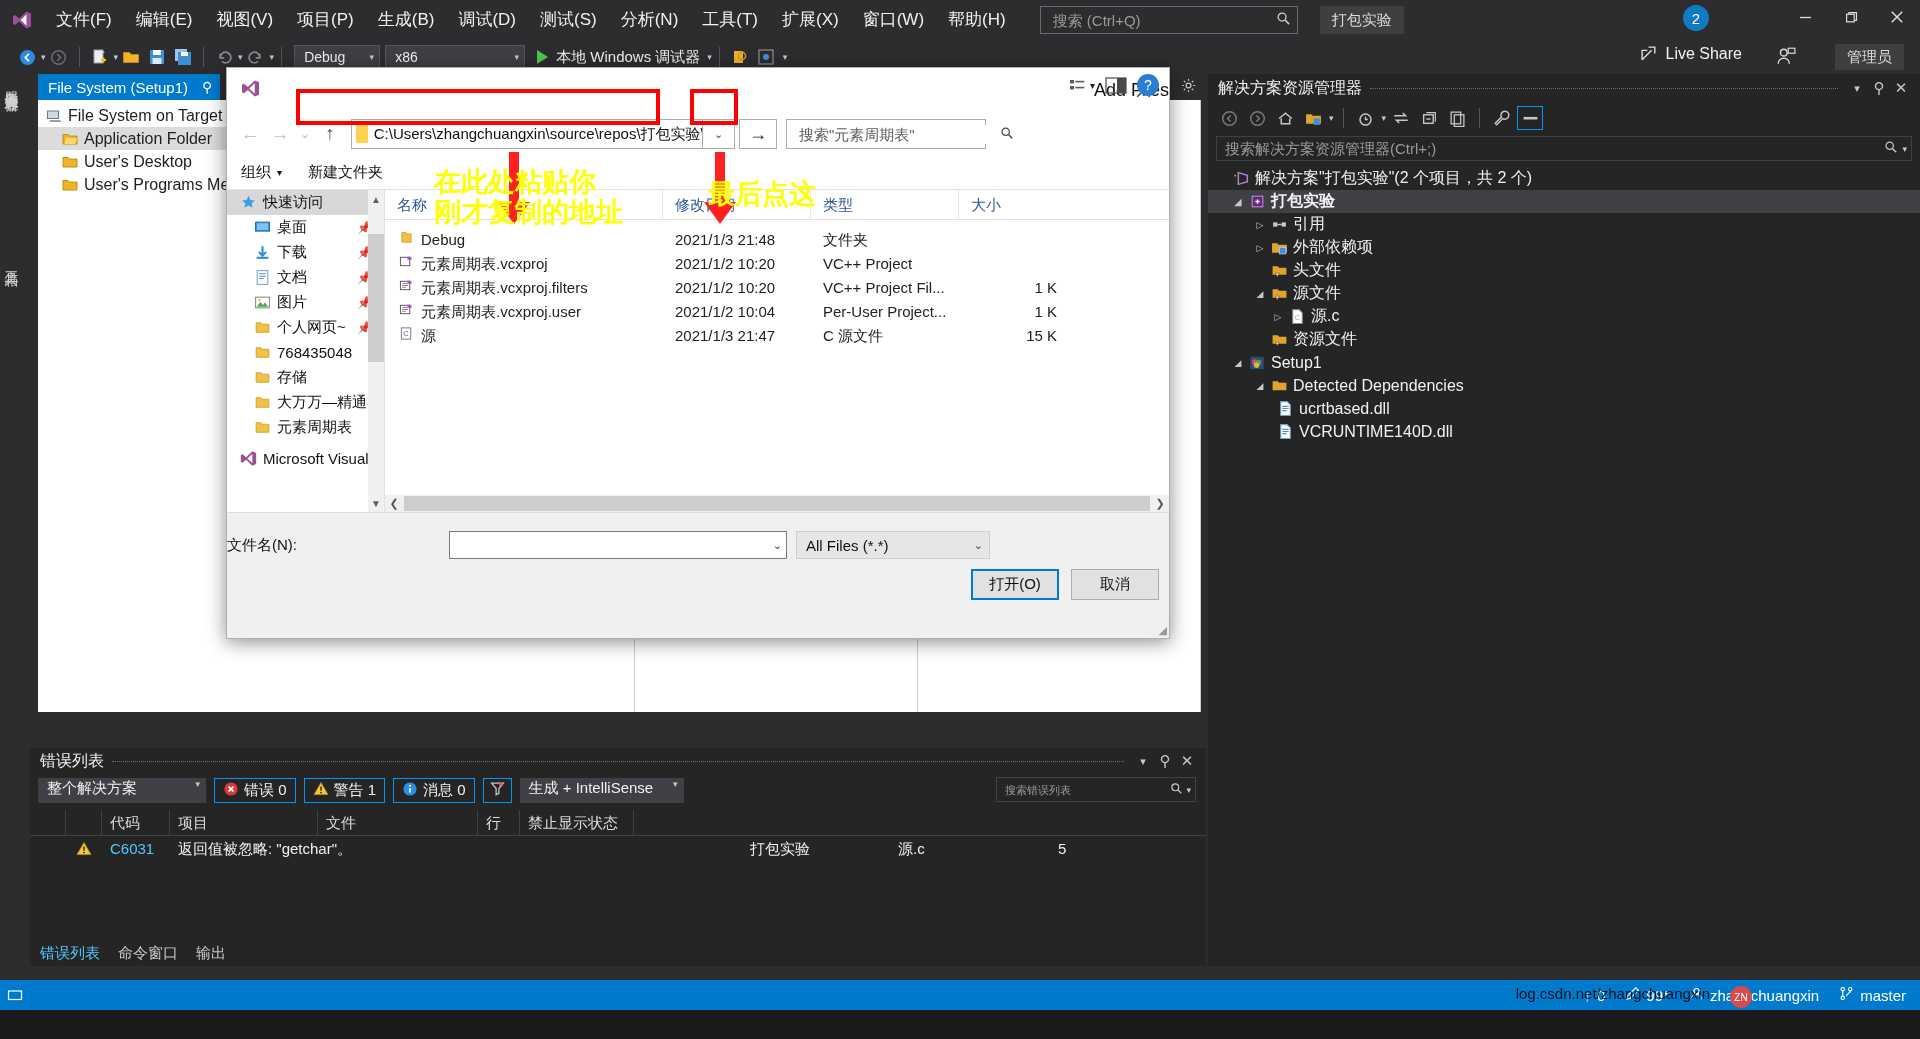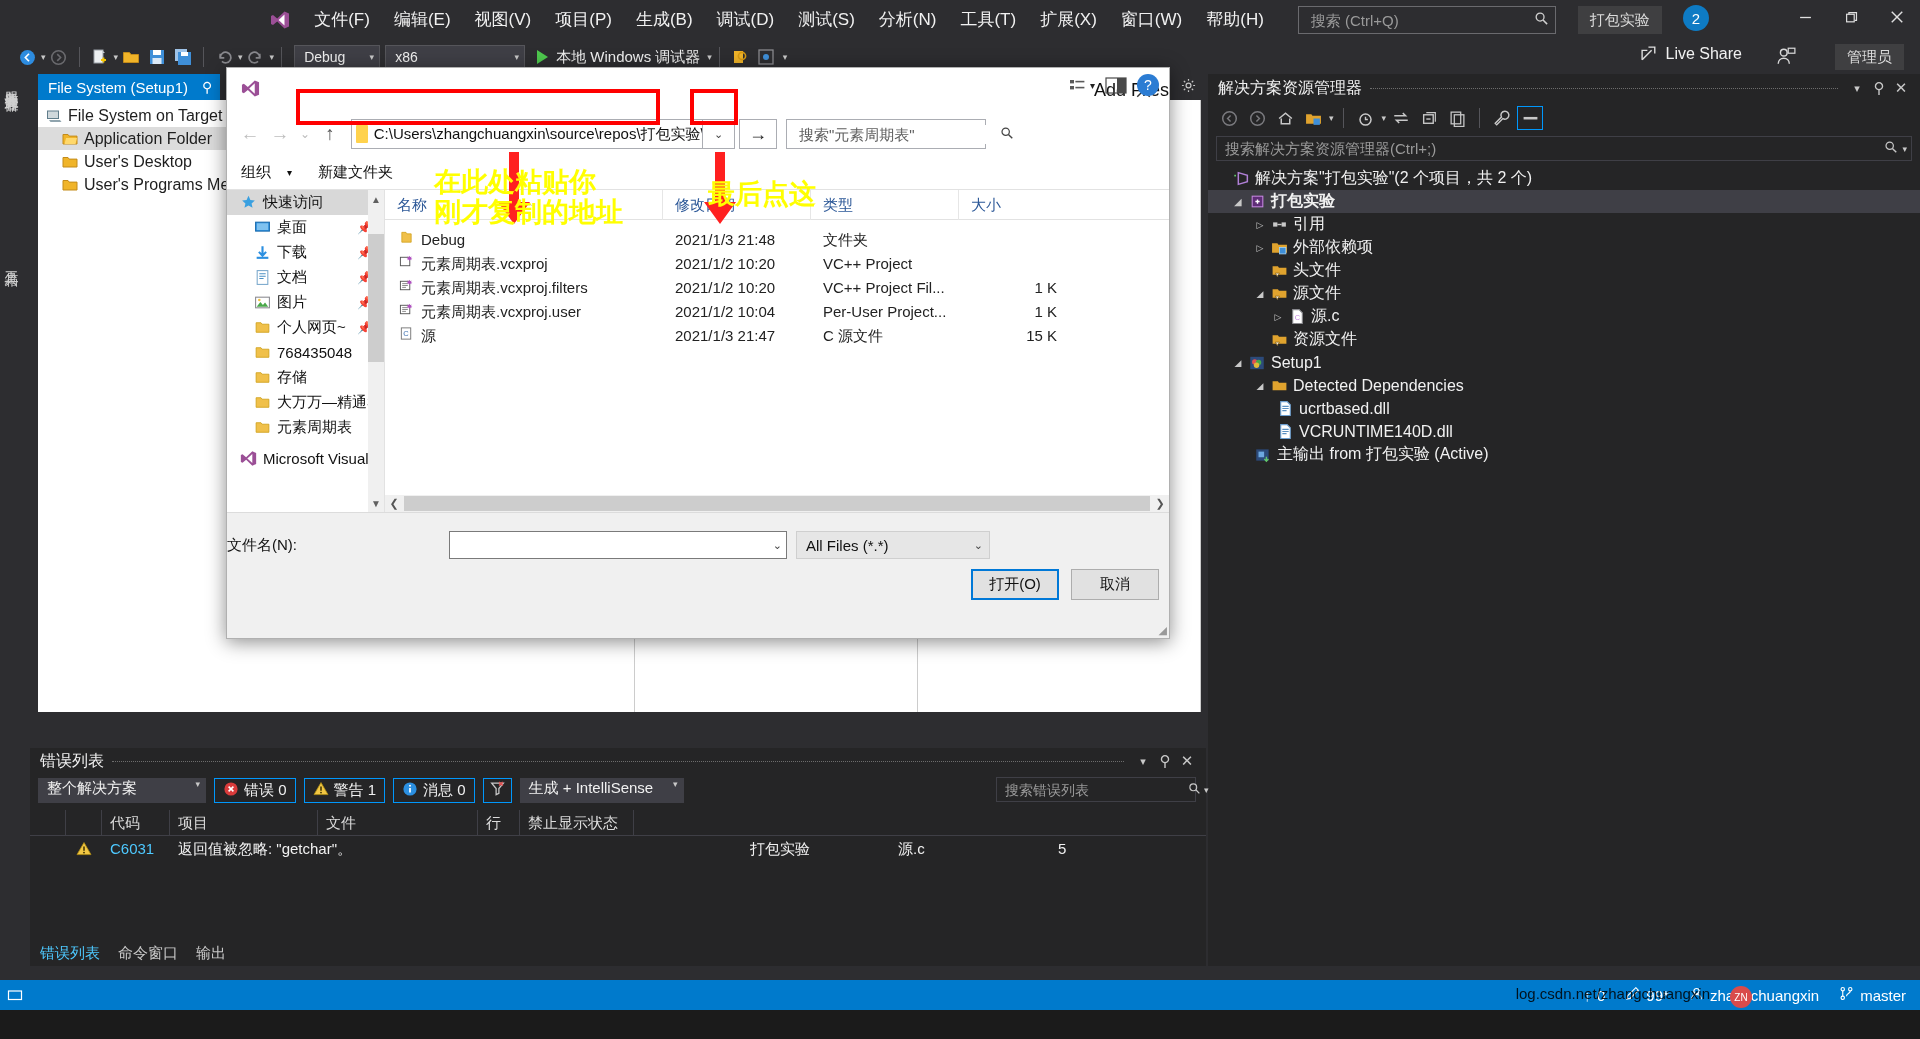--- a/index.html
+++ b/index.html
@@ -10,21 +10,21 @@
     font-family: "Liberation Sans", sans-serif;
     background: #2d2d30;
     color: #f1f1f1;
     -webkit-font-smoothing: antialiased;
   }
   #root { position: relative; width: 1920px; height: 1039px; }
 
   
   .vs-titlebar {
     position: absolute; left: 0; top: 0; width: 1920px; height: 40px;
-    background: #2d2d30; display: flex; align-items: center; justify-content: center;
+    background: #2d2d30; display: flex; align-items: center;
   }
   .vs-logo { width: 44px; height: 40px; display: flex; align-items: center; justify-content: center; }
   .menu-list { display: flex; align-items: center; height: 40px; }
   .menu-item {
     padding: 0 12px; height: 40px; line-height: 40px;
     font-size: 17px; color: #f1f1f1; white-space: nowrap; cursor: default;
   }
   .qsearch {
     margin-left: 22px; width: 258px; height: 28px;
     background: #2d2d30; border: 1px solid #6a6a6e;
@@ -158,21 +158,21 @@
     height: 25px; display: flex; align-items: center; gap: 5px; padding: 0 8px;
     border: 1px solid #0097fb; font-size: 15px; color: #f1f1f1;
   }
   .el-search {
     position: absolute; right: 10px; top: 29px; width: 200px; height: 25px;
     background: #252526; border: 1px solid #3f3f46; display: flex; align-items: center;
     padding: 0 4px 0 6px;
   }
   .el-search input {
     flex: 1; background: transparent; border: none; outline: none; color: #a8a8a8;
-    font-size: 14px; font-family: "Liberation Sans", sans-serif;
+    font-size: 11px; font-family: "Liberation Sans", sans-serif;
   }
   .el-search input::placeholder { color: #9a9a9a; }
   .el-grid { position: absolute; left: 0; top: 62px; width: 100%; }
   .el-hrow { display: flex; height: 26px; align-items: center; font-size: 15px; color: #dcdcdc; border-bottom: 1px solid #3f3f46; }
   .el-hc { padding-left: 8px; border-right: 1px solid #3f3f46; height: 26px; line-height: 26px; overflow: hidden; }
   .el-row { display: flex; height: 26px; align-items: center; font-size: 15px; color: #f1f1f1; }
   .el-c { padding-left: 8px; height: 26px; line-height: 26px; overflow: hidden; white-space: nowrap; }
   .el-tabs { position: absolute; left: 0; bottom: 0; height: 26px; display: flex; align-items: center; padding-left: 10px; gap: 18px; font-size: 15px; }
   .el-tab { color: #c8c8c8; }
   .el-tab.act { color: #4ec9ff; }
@@ -212,21 +212,21 @@
   .addr-txt { overflow: hidden; white-space: nowrap; }
   .addr-drop { width: 32px; height: 30px; border: 1px solid #abadb3; border-left: none; display: flex; align-items: center; justify-content: center; font-size: 11px; color: #444; }
   .addr-go { width: 38px; height: 30px; border: 1px solid #abadb3; margin-left: 4px; display: flex; align-items: center; justify-content: center; font-size: 18px; color: #222; }
   .dlg-search {
     margin-left: 9px; width: 200px; height: 30px; border: 1px solid #abadb3;
     display: flex; align-items: center; padding: 0 6px 0 10px; font-size: 15px;
   }
   .dlg-search input { flex: 1; border: none; outline: none; font-size: 15px; color: #333; font-family: "Liberation Sans", sans-serif; }
   .dlg-search input::placeholder { color: #5e5e5e; }
   .dlg-cmdbar { height: 34px; display: flex; align-items: center; padding-left: 14px; gap: 26px; font-size: 15px; color: #111; border-bottom: 1px solid #e2e2e2; }
-  .cmd { display: flex; align-items: center; gap: 16px; }
+  .cmd { display: flex; align-items: center; gap: 6px; }
   .viewbtns { position: absolute; right: 10px; top: 5px; display: flex; align-items: center; gap: 10px; }
   .vb { height: 24px; display: flex; align-items: center; gap: 3px; font-size: 13px; color: #222; }
   .help-circ {
     width: 22px; height: 22px; border-radius: 50%; background: #2b7cd3;
     color: #fff; font-size: 14px; display: flex; align-items: center; justify-content: center;
   }
 
   .dlg-main { position: absolute; left: 0; top: 122px; width: 942px; height: 322px; display: flex; }
   .navpane { width: 158px; background: #fff; border-right: 1px solid #e2e2e2; position: relative; overflow: hidden; }
   .np-row { height: 25px; display: flex; align-items: center; font-size: 15px; color: #111; padding-left: 10px; white-space: nowrap; }
@@ -722,30 +722,20 @@
       <div class="se-row" style="padding-left:66px">
         <span class="se-ic">
           <svg width="17" height="17" viewBox="0 0 16 16">
               <path d="M3.5 1.5h6l3 3v10h-9z" fill="#fff" stroke="#6d9fd0"></path>
               <path d="M5 6h6M5 8h6M5 10h4" stroke="#5a8fc0" stroke-width="1"></path>
             </svg>
         </span>
         <span>VCRUNTIME140D.dll</span>
       </div>
 
-      <div class="se-row" style="padding-left:44px">
-        <span class="se-ic">
-          <svg width="18" height="18" viewBox="0 0 16 16">
-              <rect x="2" y="3" width="11" height="10" fill="#2c4a7a"></rect>
-              <rect x="4" y="5" width="5" height="5" fill="#6da8e0"></rect>
-              <path d="M11 9.5v4M9.2 11.6 11 13.5l1.8-1.9" stroke="#63c76a" stroke-width="1.2" fill="none"></path>
-            </svg>
-        </span>
-        <span>主输出 from 打包实验 (Active)</span>
-      </div>
     </div>
   </div>
 
   <div class="errlist">
     <div class="el-head">
       <span>错误列表</span>
       <span class="dotted"></span>
       <span class="pane-tool" style="font-size:11px">▾</span>
       <span class="pane-tool">⚲</span>
       <span class="pane-tool">✕</span>

